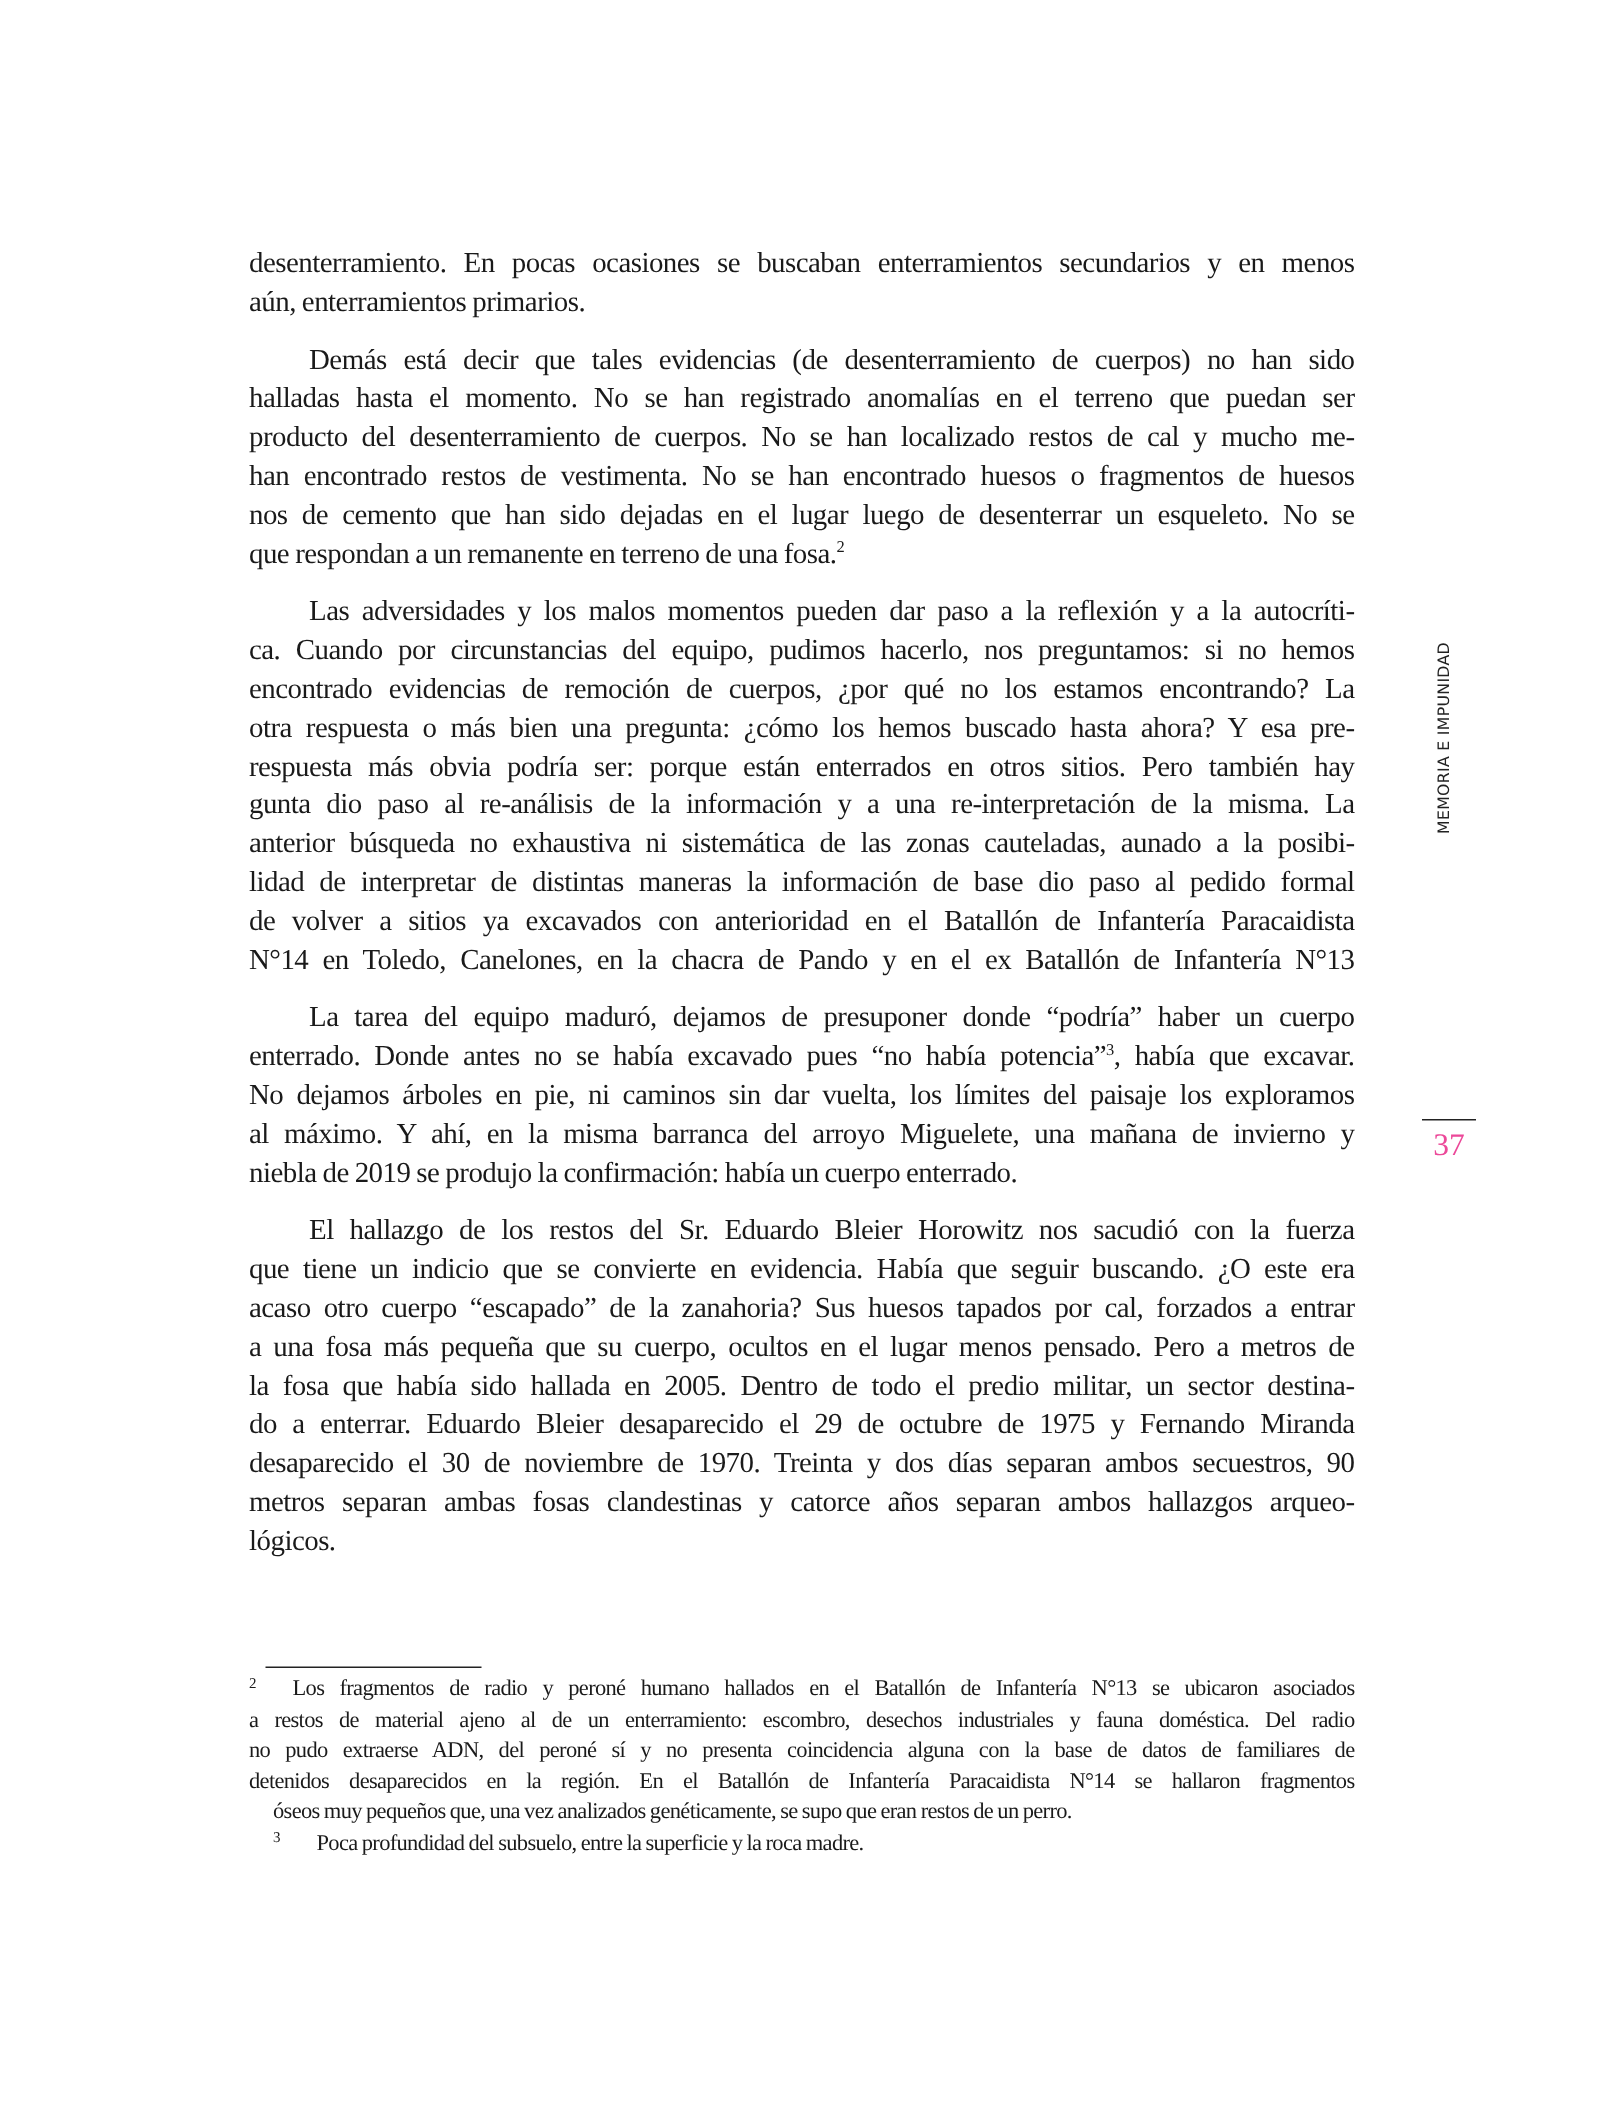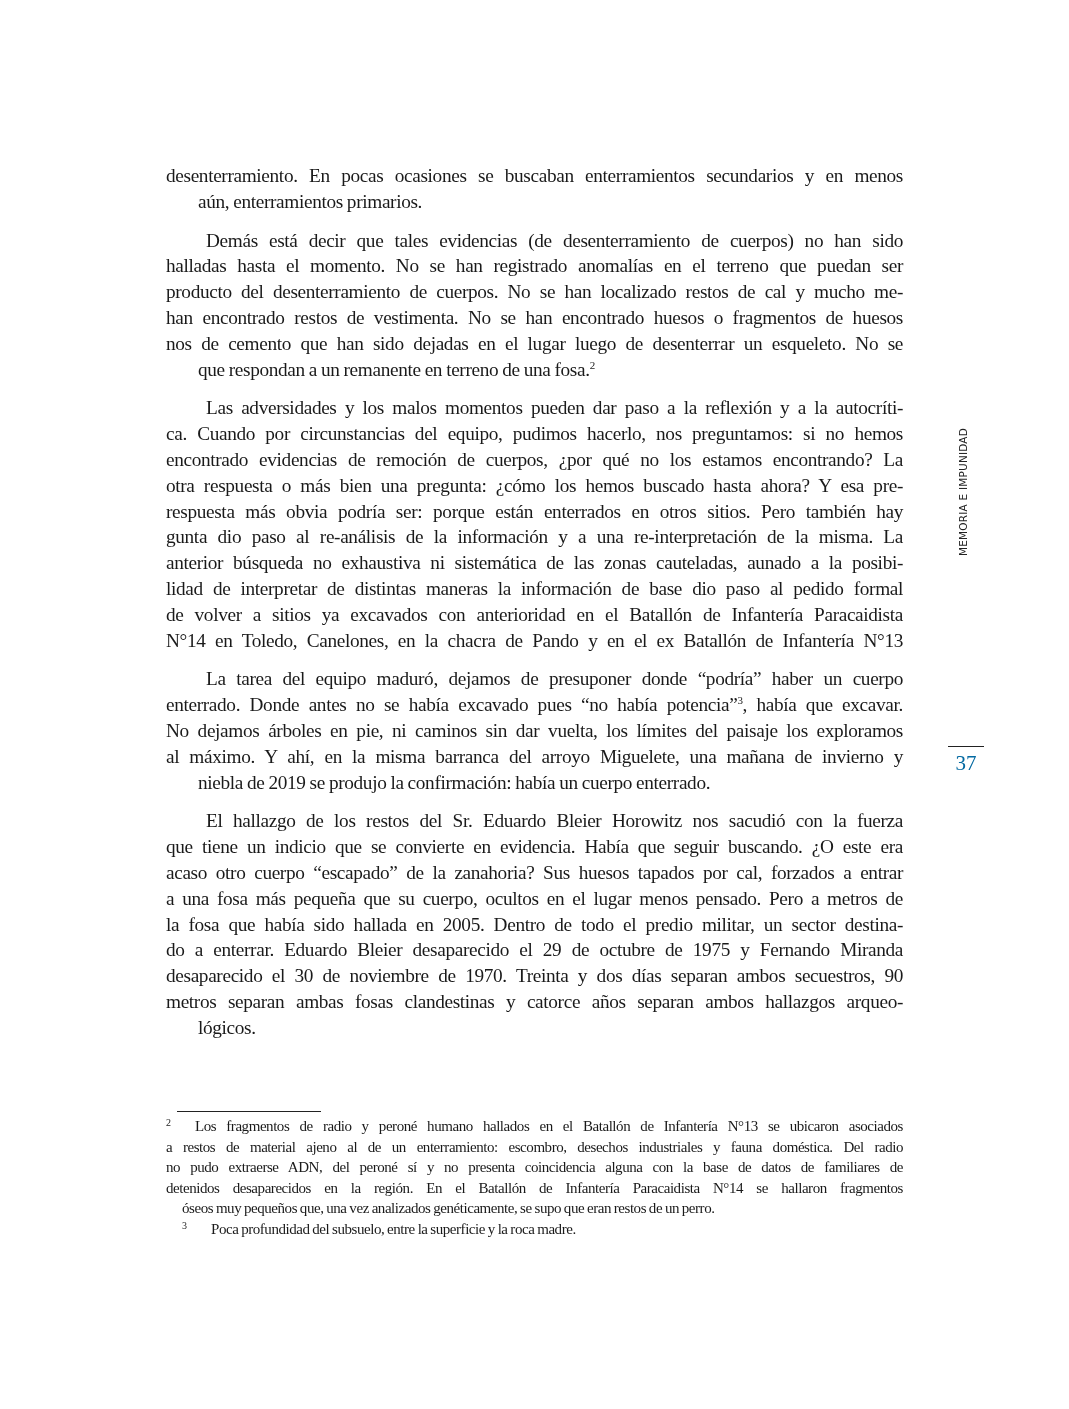--- a/index.html
+++ b/index.html
@@ -10,21 +10,21 @@
     font-family:"Liberation Serif","DejaVu Serif",serif;
     font-size:19.3px; color:#1a1a1a;
   }
   .para { margin:0 0 13px 0; }
   .line {
     display:block; height:25.8px; line-height:25.8px;
     white-space:nowrap; text-align:justify; text-align-last:justify;
     letter-spacing:-0.35px; word-spacing:-0.5px;
   }
   .line.indent { padding-left:40px; }
-  .line.last { text-align-last:left;margin-left:32px; }
+  .line.last { text-align-last:left; }
   sup { font-size:11px; line-height:0; vertical-align:7px; }
   .fn-rule { position:absolute; left:177px; top:1111px; width:144px; height:0; border-top:1.3px solid #222; }
   .footnotes {
     position:absolute; left:166px; top:1116px; width:737px;
     font-family:"Liberation Serif","DejaVu Serif",serif;
     font-size:15px; color:#1a1a1a;
   }
   .fn-line {
     display:block; height:20.6px; line-height:20.6px; white-space:nowrap;
     text-align:justify; text-align-last:justify; letter-spacing:-0.45px; word-spacing:-0.5px;
@@ -34,21 +34,21 @@
   .fn-num { position:absolute; left:0; top:-3px; font-size:10px; }
   .running-head {
     position:absolute; left:963px; top:492px;
     transform:translate(-50%,-50%) rotate(-90deg);
     font-family:"DejaVu Sans","Liberation Sans",sans-serif;
     font-size:10.5px; letter-spacing:0.2px; color:#222; white-space:nowrap;
   }
   .folio-rule { position:absolute; left:948px; top:746px; width:36px; border-top:1.3px solid #222; }
   .folio {
     position:absolute; left:948px; top:751px; width:36px; text-align:center;
-    font-family:"Liberation Serif","DejaVu Serif",serif; font-size:21px; color:#0369a1;
+    font-family:"Liberation Serif","DejaVu Serif",serif; font-size:21px; color:#ec4899;
   }
 </style>
 </head>
 <body>
 
 <div class="page">
 
   <div class="body-text">
 
     <p class="para">

